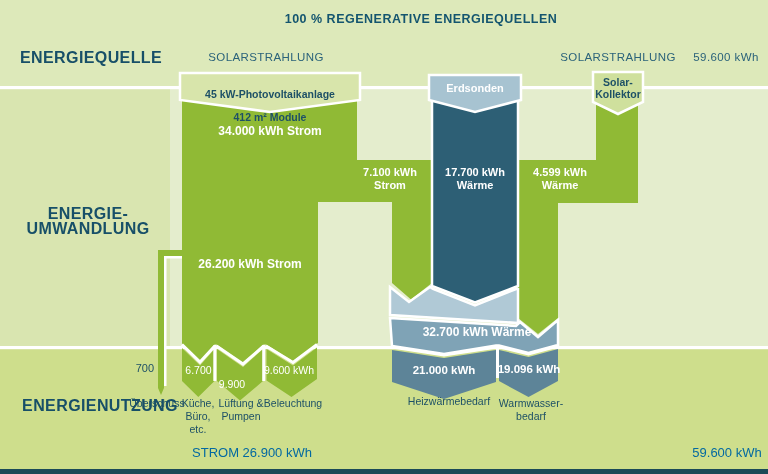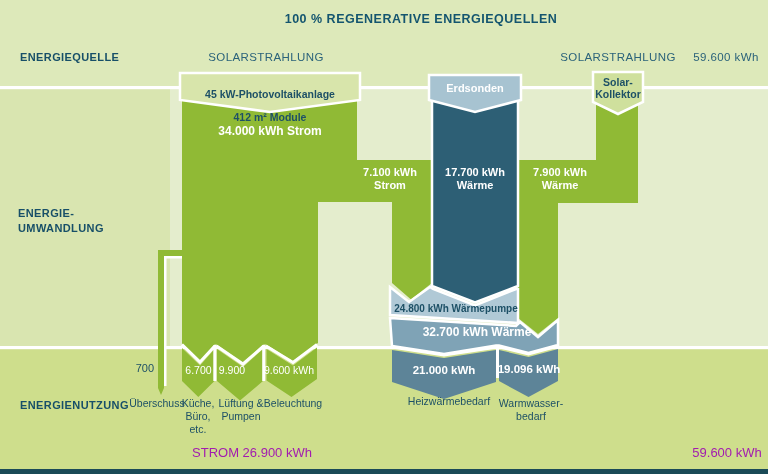--- a/index.html
+++ b/index.html
@@ -10,25 +10,25 @@
   }
   .stage svg{position:absolute;left:0;top:0;}
   .lbl{
     position:absolute;white-space:pre-line;line-height:13px;
     font-size:10.5px;text-align:center;
   }
   .dark{color:#1d5066;}
   .white{color:#ffffff;}
   .semi{font-weight:700;}
   .hdr{font-size:11.5px;letter-spacing:.4px;color:#2a627a;}
-  .side{font-size:11px;font-weight:700;letter-spacing:.4px;text-align:left;line-height:15px;color:#174f68;}
+  .side{font-size:16px;font-weight:700;letter-spacing:.4px;text-align:center;line-height:15px;color:#174f68;}
   .title{font-size:12.5px;font-weight:700;letter-spacing:.5px;color:#14556f;}
   .big{font-size:12px;font-weight:700;}
   .mid{font-size:11px;font-weight:700;}
-  .tot{font-size:13px;color:#a21caf;}
+  .tot{font-size:13px;color:#0369a1;}
   .right{text-align:right;}
 </style>
 </head>
 <body>
 
 <div class="stage">
 
   <svg width="768" height="474" viewBox="0 0 768 474">
 
     <rect x="0" y="0" width="768" height="89" fill="#dde9ba"></rect>
@@ -79,33 +79,33 @@
 
   <div class="lbl dark semi" style="left:190px;top:77px;width:160px;font-size:10.5px;line-height:11.5px;">
     <span style="display:block;">45 kW-Photovoltaikanlage</span>
     <span style="display:block;">412 m² Module</span>
   </div>
   <div class="lbl white mid" style="left:430px;top:82px;width:90px;">Erdsonden</div>
   <div class="lbl dark semi" style="left:592px;top:77px;width:52px;font-size:10.5px;line-height:11.5px;">Solar-
 Kollektor</div>
 
   <div class="lbl white big" style="left:190px;top:125px;width:160px;">34.000 kWh Strom</div>
+  <div class="lbl white big" style="left:180px;top:258px;width:140px;">26.200 kWh Strom</div>
   <div class="lbl white mid" style="left:352px;top:166px;width:76px;">7.100 kWh
 Strom</div>
   <div class="lbl white mid" style="left:430px;top:166px;width:90px;">17.700 kWh
 Wärme</div>
-  <div class="lbl white mid" style="left:518px;top:166px;width:84px;">7.900 kWh
+  <div class="lbl white mid" style="left:518px;top:166px;width:84px;">4.599 kWh
 Wärme</div>
-  <div class="lbl dark semi" style="left:392px;top:302px;width:128px;font-size:10px;">24.800 kWh Wärmepumpe</div>
   <div class="lbl white big" style="left:398px;top:326px;width:158px;">32.700 kWh Wärme</div>
   <div class="lbl white mid" style="left:396px;top:364px;width:96px;font-size:11.5px;">21.000 kWh</div>
   <div class="lbl white mid" style="left:484px;top:363px;width:90px;font-size:11.5px;">19.096 kWh</div>
   <div class="lbl dark right" style="left:116px;top:362px;width:38px;font-size:11px;">700</div>
   <div class="lbl white" style="left:180px;top:364px;width:37px;">6.700</div>
-  <div class="lbl white" style="left:218px;top:364px;width:28px;text-align:center;">9.900</div>
+  <div class="lbl white" style="left:218px;top:378px;width:28px;text-align:center;">9.900</div>
   <div class="lbl white" style="left:258px;top:364px;width:62px;">9.600 kWh</div>
 
   <div class="lbl dark" style="left:127px;top:397px;width:60px;">Überschuss</div>
   <div class="lbl dark" style="left:173px;top:397px;width:50px;">Küche,
 Büro,
 etc.</div>
   <div class="lbl dark" style="left:211px;top:397px;width:60px;">Lüftung &amp;
 Pumpen</div>
   <div class="lbl dark" style="left:257px;top:397px;width:72px;">Beleuchtung</div>
   <div class="lbl dark" style="left:404px;top:395px;width:90px;">Heizwärmebedarf</div>

